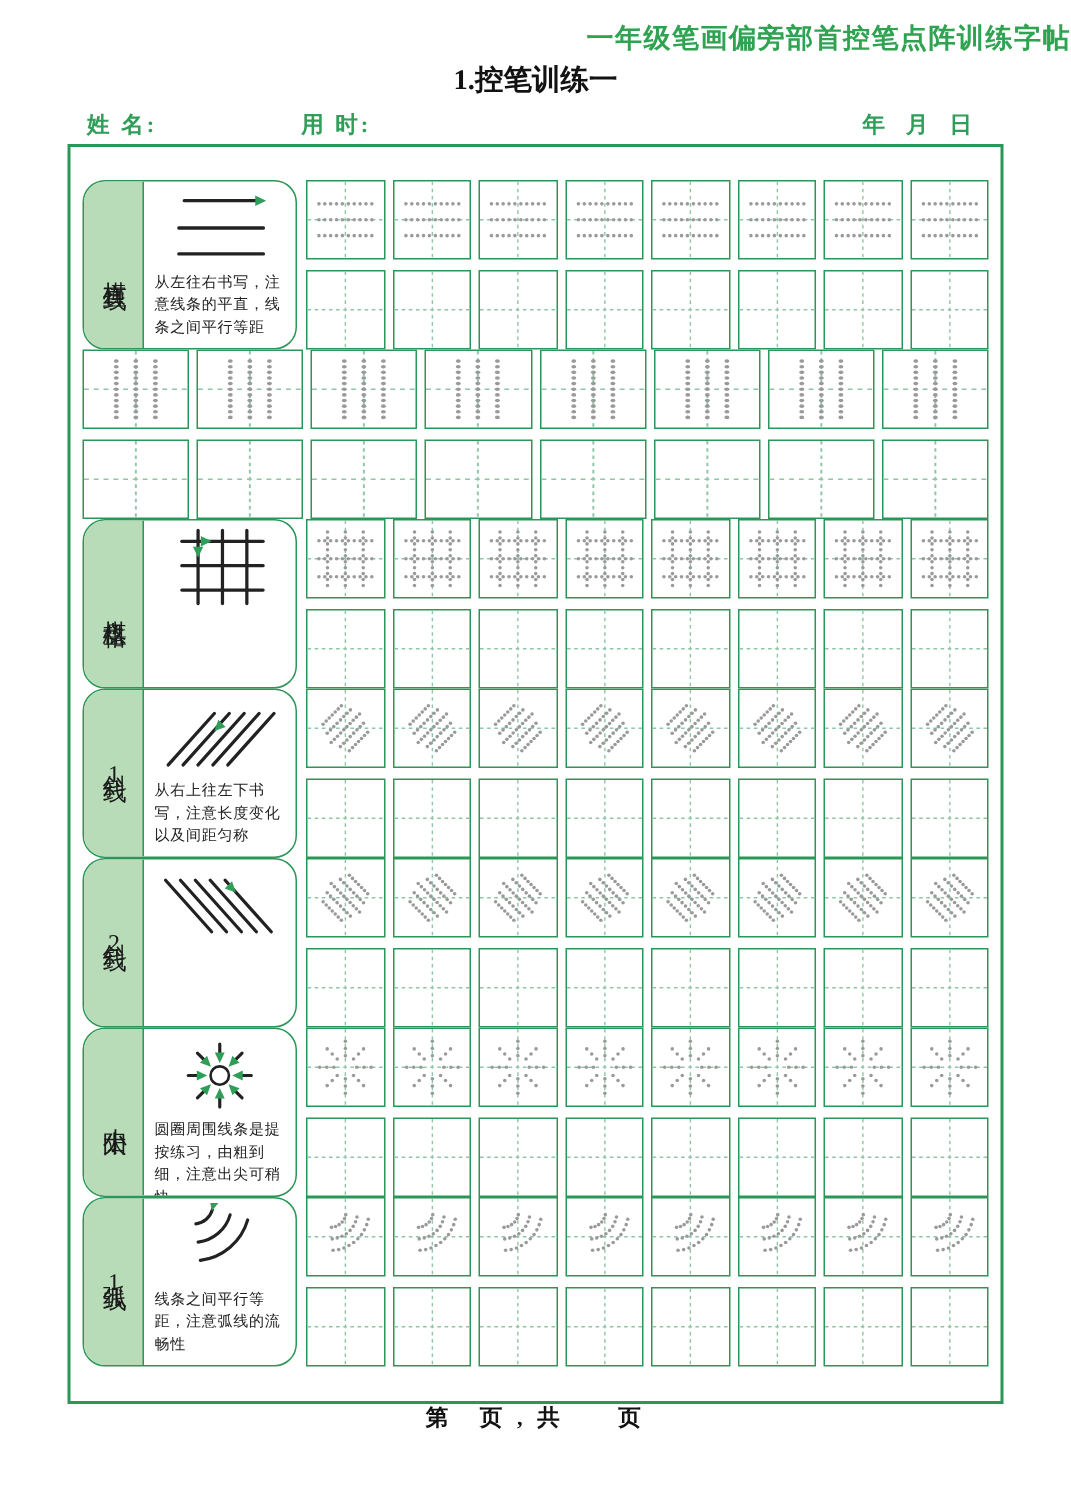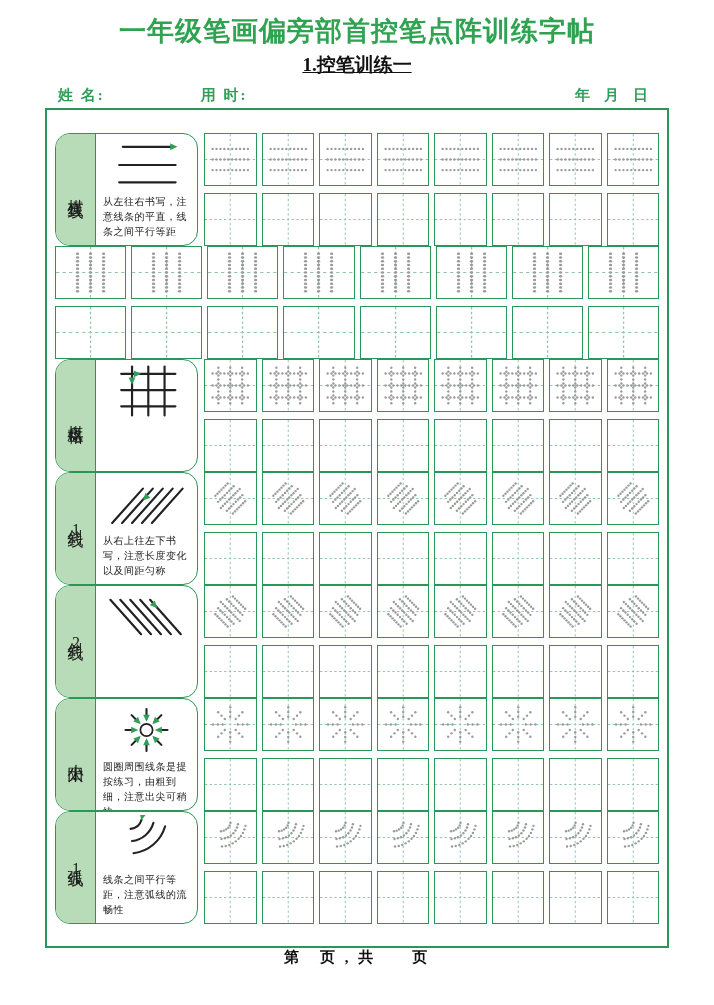--- a/index.html
+++ b/index.html
@@ -1,25 +1,25 @@
 <!DOCTYPE html>
 <html><head>
 <meta charset="utf-8">
 <style>
   html,body{margin:0;padding:0;background:#ffffff;}
   body{width:714px;height:1005px;font-family:"Liberation Sans",sans-serif;}
   .page{position:relative;width:714px;height:1005px;background:#fff;overflow:hidden;}
-  .title{margin-top:13px;text-align:center;font-size:27px;font-weight:bold;color:#2fa351;letter-spacing:1px;}
-  .subtitle{text-align:center;font-size:19px;font-weight:bold;color:#121212;margin-top:3px;font-family:"Liberation Serif",serif;text-decoration:underline;}
+  .title{margin-top:13px;text-align:right;font-size:18px;font-weight:bold;color:#2fa351;letter-spacing:1px;}
+  .subtitle{text-align:center;font-size:19px;font-weight:bold;color:#121212;margin-top:3px;font-family:"Liberation Serif",serif;}
   .meta{display:flex;margin:8px 46px 3px 46px;color:#2f9e58;font-size:15px;font-weight:bold;font-family:"Liberation Serif",serif;}
   .meta .m-name{margin-left:12px;letter-spacing:2px;}
   .meta .m-time{margin-left:96px;letter-spacing:2px;}
   .meta .m-date{margin-left:auto;margin-right:6px;letter-spacing:14px;}
   .frame{margin:0 auto;width:624px;height:840px;border:2.5px solid #2a9657;box-sizing:border-box;
-         padding:12px 8px;display:flex;flex-direction:column;justify-content:center;background:#fff;}
+         padding:22px 8px;display:flex;flex-direction:column;justify-content:flex-start;background:#fff;}
   .row{display:flex;gap:6px;height:113px;}
   .card{width:143px;min-width:143px;height:113px;border:1.6px solid #2a9657;border-radius:15px;
         display:flex;overflow:hidden;background:#fff;box-sizing:border-box;}
   .strip{width:39px;min-width:39px;background:#b7dcb7;border-right:1.6px solid #2a9657;
          display:flex;align-items:center;justify-content:center;}
   .strip span{writing-mode:vertical-rl;text-orientation:upright;font-size:16px;color:#1a1a1a;
               font-family:"Liberation Serif",serif;letter-spacing:2px;line-height:1;}
   .exwrap{flex:1;display:flex;padding:3px 5px 2px 5px;box-sizing:border-box;min-width:0;}
   .exwrap.v{flex-direction:column;}
   .exwrap.h{flex-direction:row;align-items:stretch;}

